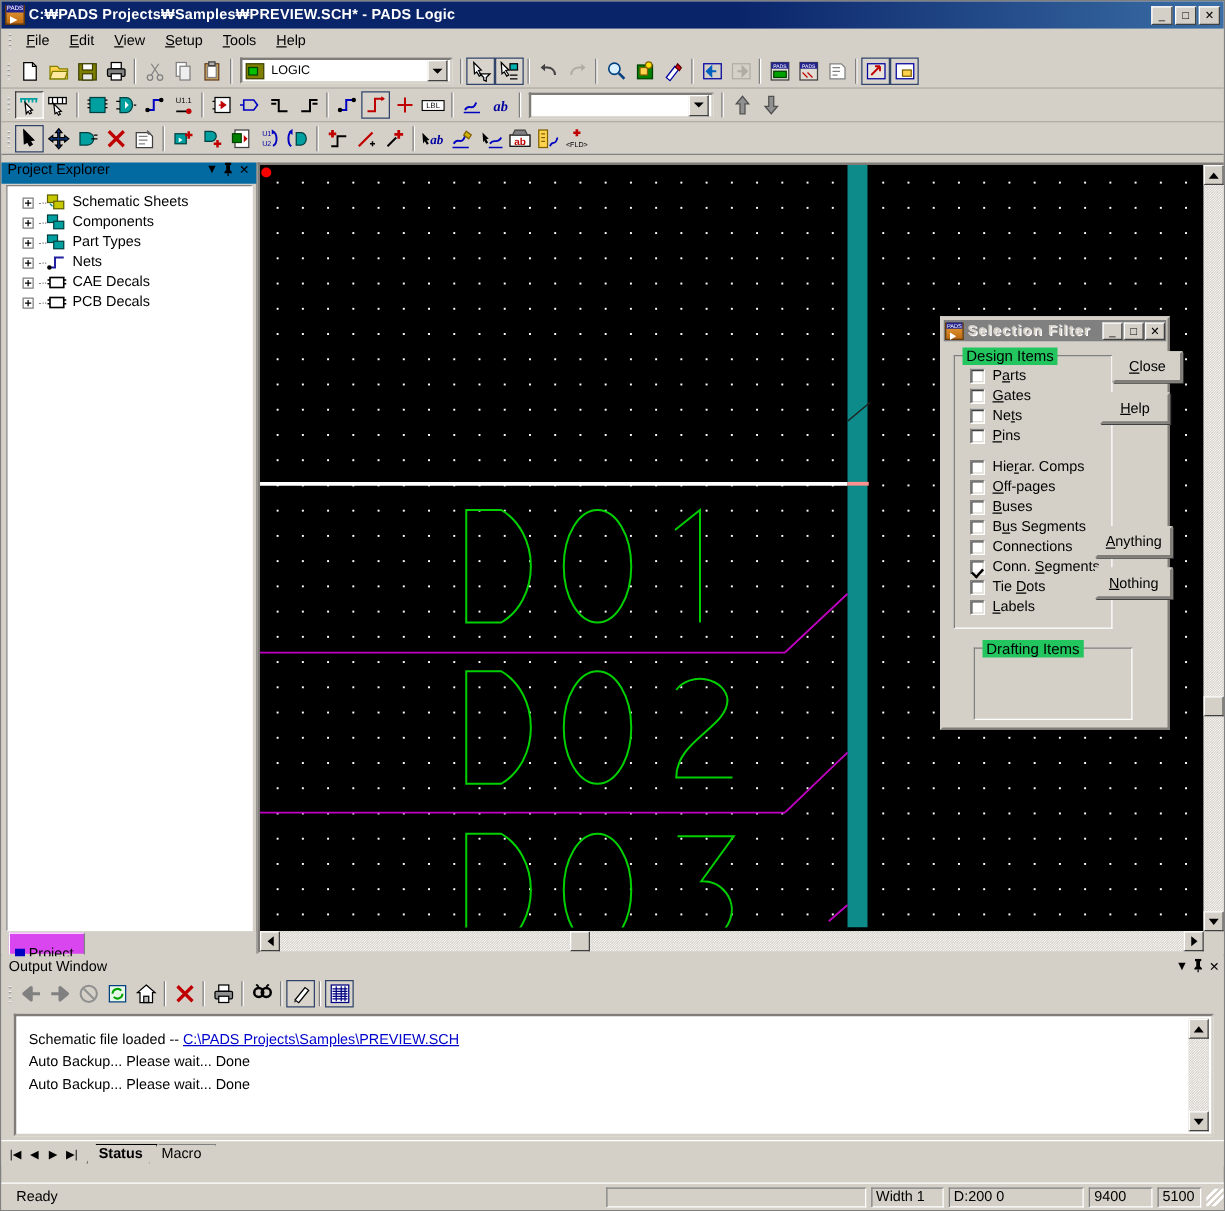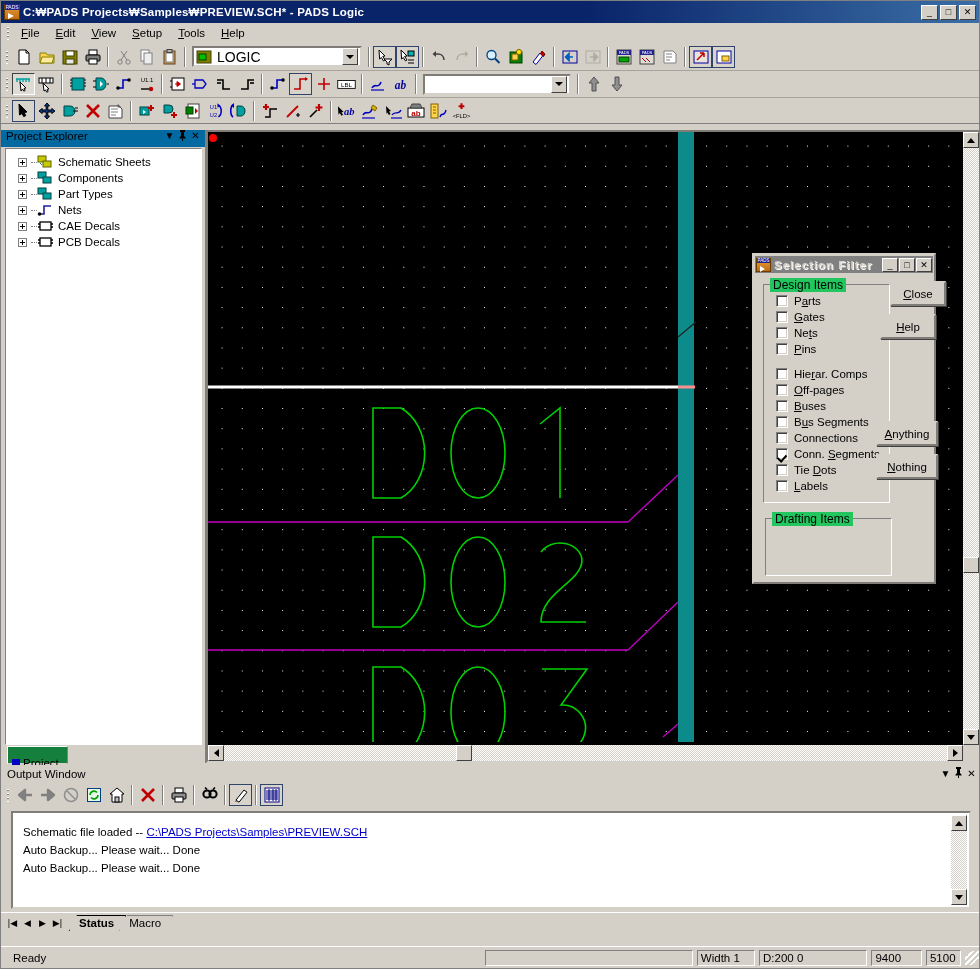--- a/index.html
+++ b/index.html
@@ -99,21 +99,21 @@
   }
   .tbtn.framed { border: 1px solid #31456b; background: #d8d4cc; }
   .tsep { width: 2px; height: 20px; margin: 0 3px; flex:none;
     border-left: 1px solid #808080; border-right: 1px solid #fff; }
   .combo {
     height: 21px; width: 170px; margin: 0 3px;
     background: #fff; border: 2px inset #d4d0c8;
     display: flex; align-items: center; flex: none;
   }
   .combo .cicon { width: 16px; height: 14px; margin: 0 4px 0 2px; flex:none;}
-  .combo .ctext { flex: 1; font-size: 14px; padding-left: 1px; color:#000;}
+  .combo .ctext { flex: 1; font-size: 10px; padding-left: 1px; color:#000;}
   .combo .carrow {
     width: 16px; height: 17px; margin-right: 2px; flex:none;
     background: #d4d0c8;
     border: 1px solid; border-color: #fff #404040 #404040 #fff;
     display: flex; align-items: center; justify-content: center;
   }
   .combo .carrow i {
     width: 0; height: 0; border-left: 4px solid transparent;
     border-right: 4px solid transparent; border-top: 4px solid #000;
     display: block;
@@ -157,21 +157,21 @@
   .plusbox::before { left: 1px; right: 1px; top: 3px; height: 1px; }
   .plusbox::after { top: 1px; bottom: 1px; left: 3px; width: 1px; }
   .tdots { width: 6px; height: 1px; border-top: 1px dotted #808080; flex:none; }
   .ticon2 { width: 17px; height: 14px; margin-right: 4px; flex: none; position: relative;}
   .tlabel { font-size: 11.5px; color: #000; white-space: nowrap; }
   #exptabs { height: 18px; display: flex; align-items: flex-end; padding-left: 6px;
              background: #d4d0c8; }
   .extab {
     height: 17px; display: flex; align-items: center; gap: 3px;
     padding: 16px 8px 0 4px; font-size: 11.5px;
-    background: #15803d;
+    background: #d946ef;
     border: 1px solid; border-color: #fff #808080 #d4d0c8 #fff;
     position: relative; top: 1px;
   }
   .extab .sq { width: 8px; height: 8px; background: #0000c0; flex: none; }
 
   
   #canvaswrap { flex: 1; position: relative; background: #d4d0c8; }
   #canvasborder {
     position: absolute; left: 0; top: 0; right: 0; bottom: 0;
     border: 2px inset #d4d0c8;
@@ -1066,21 +1066,21 @@
           <div class="cbox"></div>
           <div class="cblabel">Tie <u>D</u>ots</div>
           </div>
         <div class="cbrow">
           <div class="cbox"></div>
           <div class="cblabel"><u>L</u>abels</div>
           </div>
       </div>
     </div>
 
-    <div class="group" style="left:11px;top:263px;width:127px;height:58px">
+    <div class="group" style="left:25px;top:263px;width:127px;height:58px">
       <div class="glabel">Drafting Items</div>
     </div>
 
     <div class="dlgbtn" style="left:136px;top:26px">
         <span><u>C</u>lose</span>
       </div>
     <div class="dlgbtn" style="left:126px;top:59px">
         <span><u>H</u>elp</span>
       </div>
     <div class="dlgbtn" style="left:122px;top:166px;width:62px">

